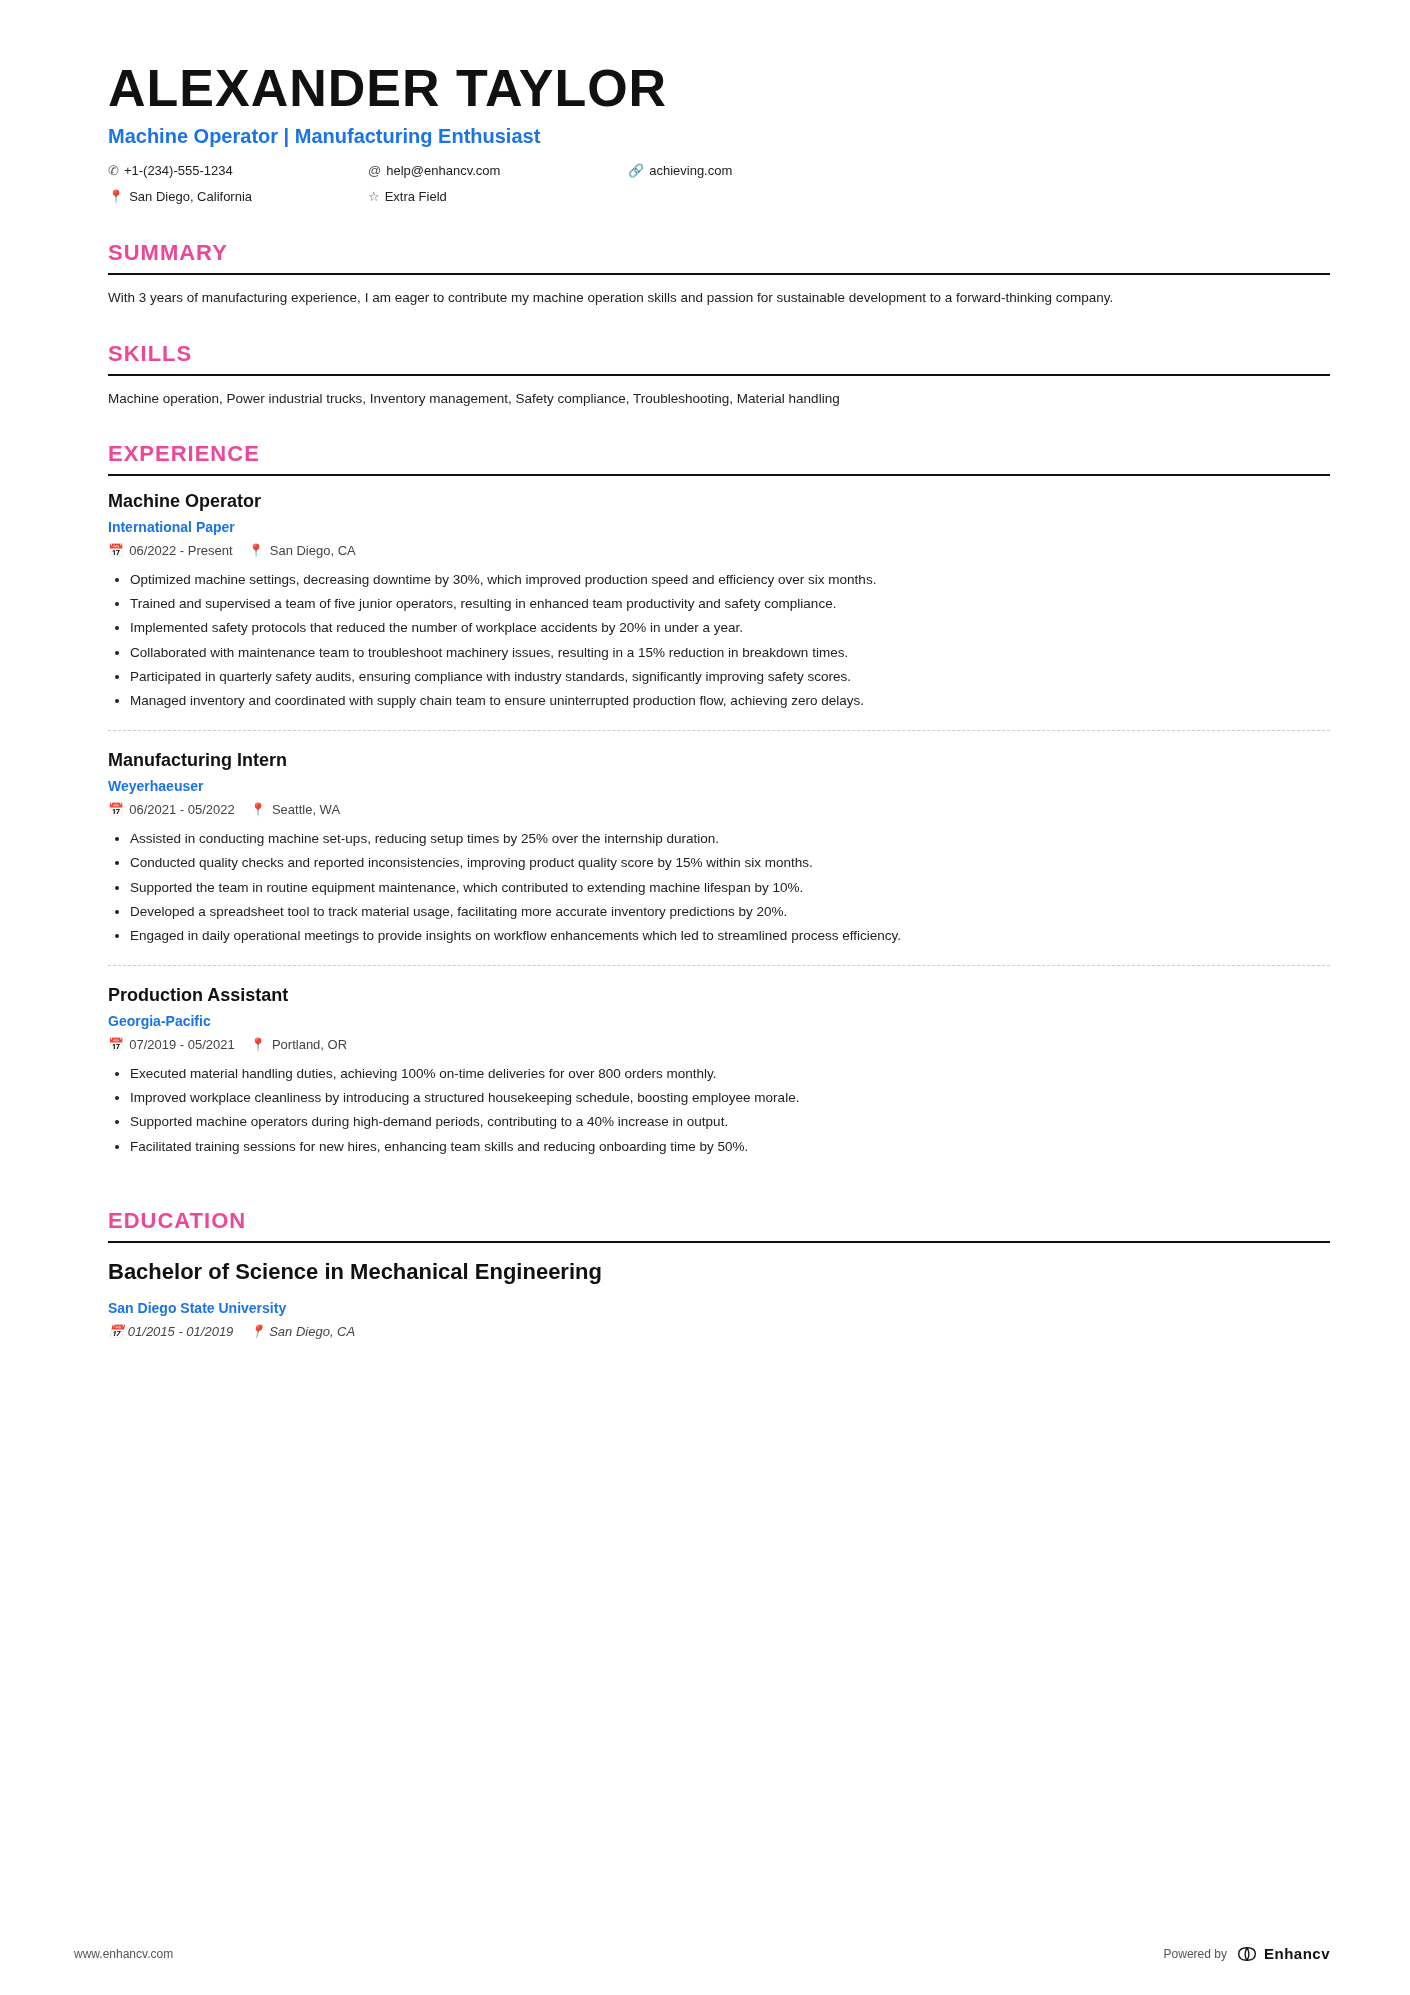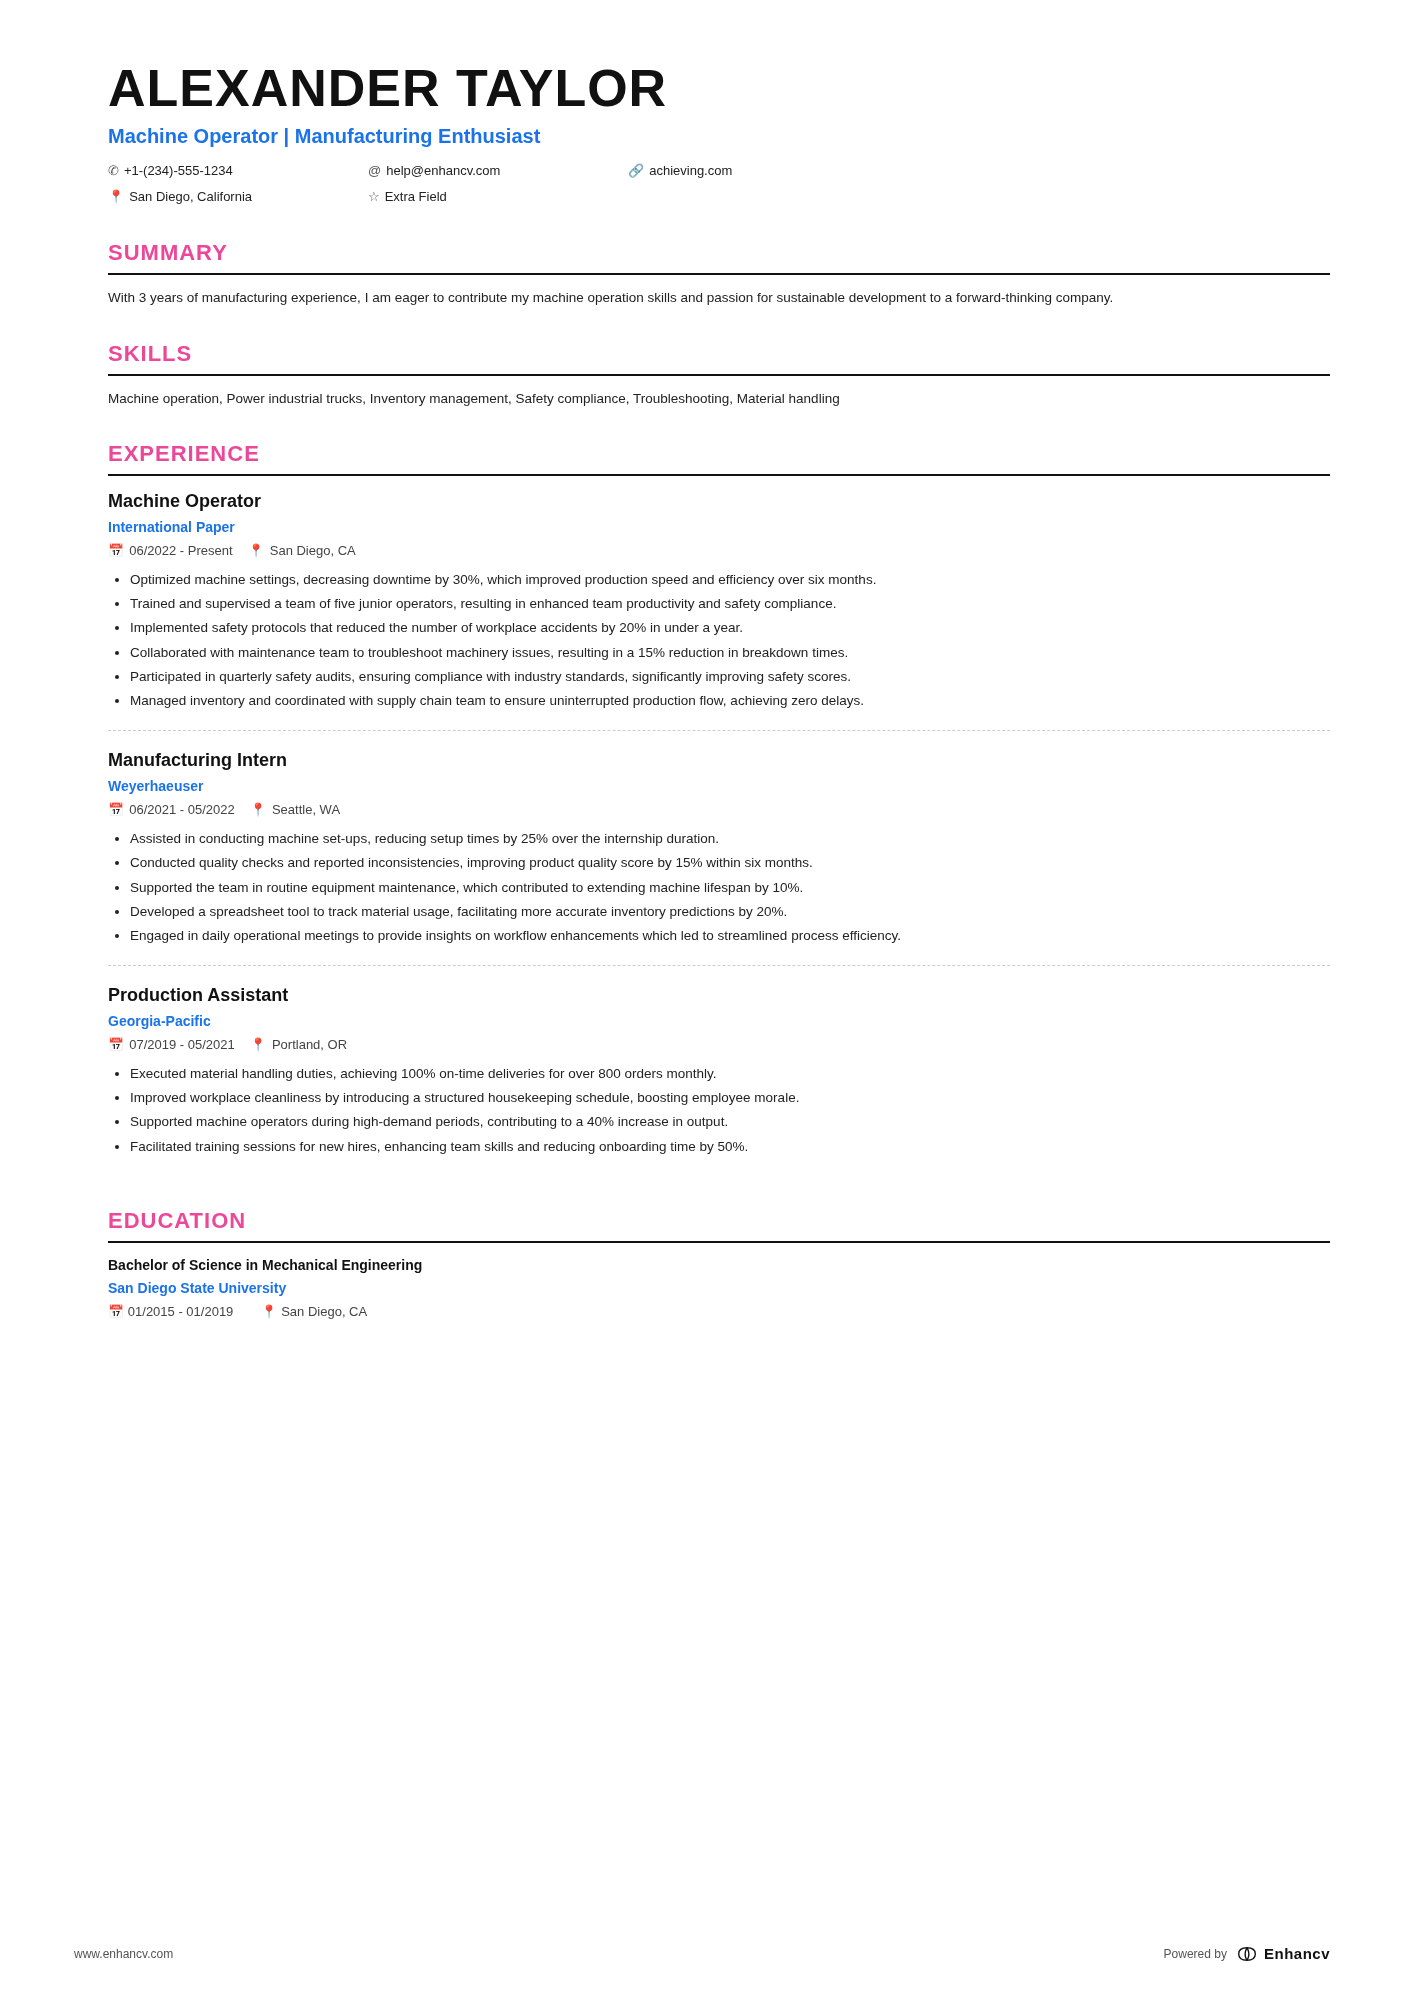--- a/index.html
+++ b/index.html
@@ -113,37 +113,38 @@
     .experience-entry {
       border-bottom: 1px dashed #ccc;
       padding-bottom: 16px;
       margin-bottom: 16px;
     }
     .experience-entry:last-child {
       border-bottom: none;
       margin-bottom: 0;
     }
     .edu-degree {
-      font-size: 14px;
+      font-size: 22px;
       font-weight: 700;
       color: #111;
-      margin-bottom: 2px;
+      margin-bottom: 10px;
     }
     .edu-school {
       font-size: 14px;
       font-weight: 700;
       color: #1a73e8;
       margin-bottom: 3px;
     }
     .edu-meta {
       display: flex;
       align-items: center;
-      gap: 28px;
+      gap: 16px;
       font-size: 13px;
       color: #444;
+      font-style: italic;
     }
     .footer {
       position: absolute;
       bottom: 30px;
       left: 74px;
       right: 80px;
       display: flex;
       justify-content: space-between;
       align-items: center;
       font-size: 12px;

